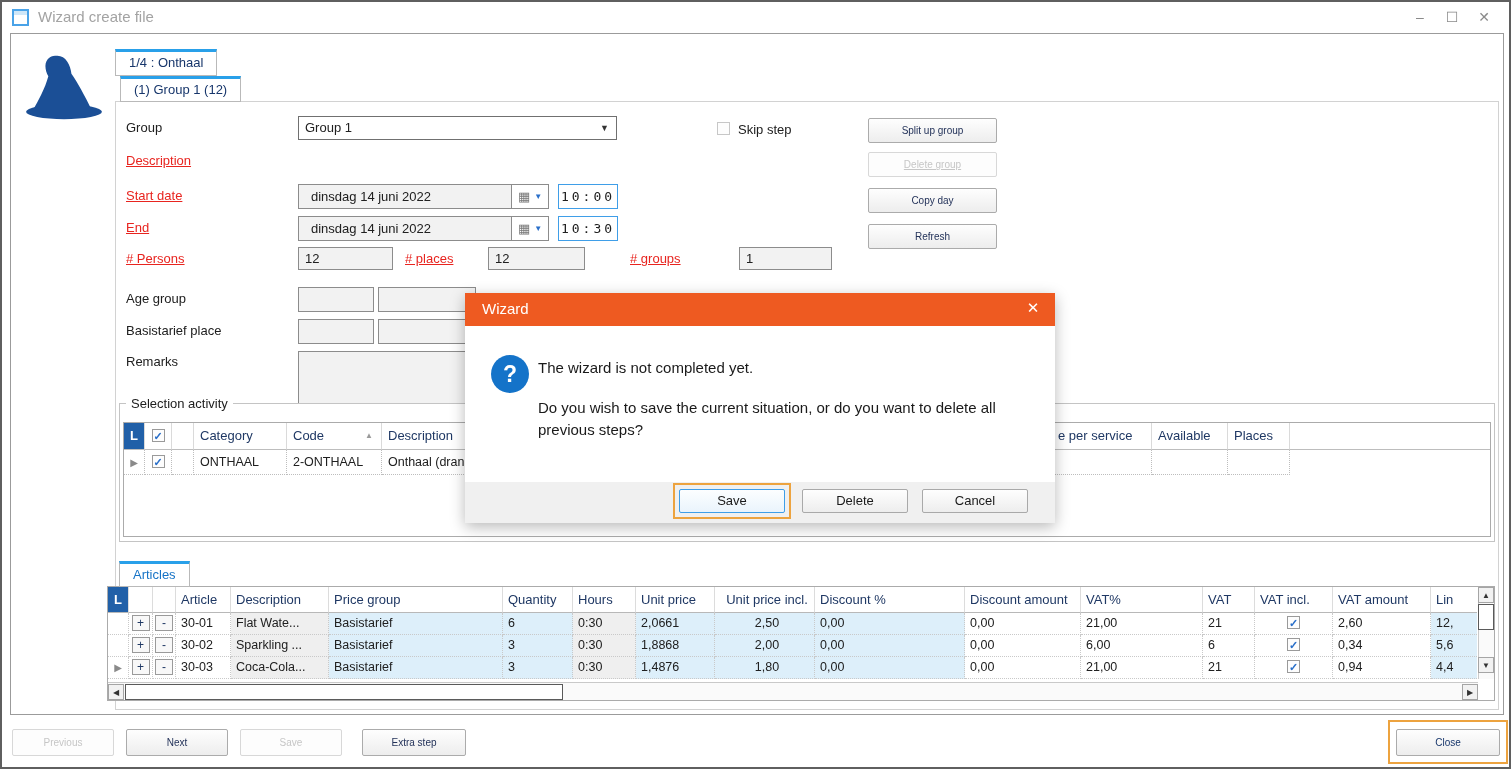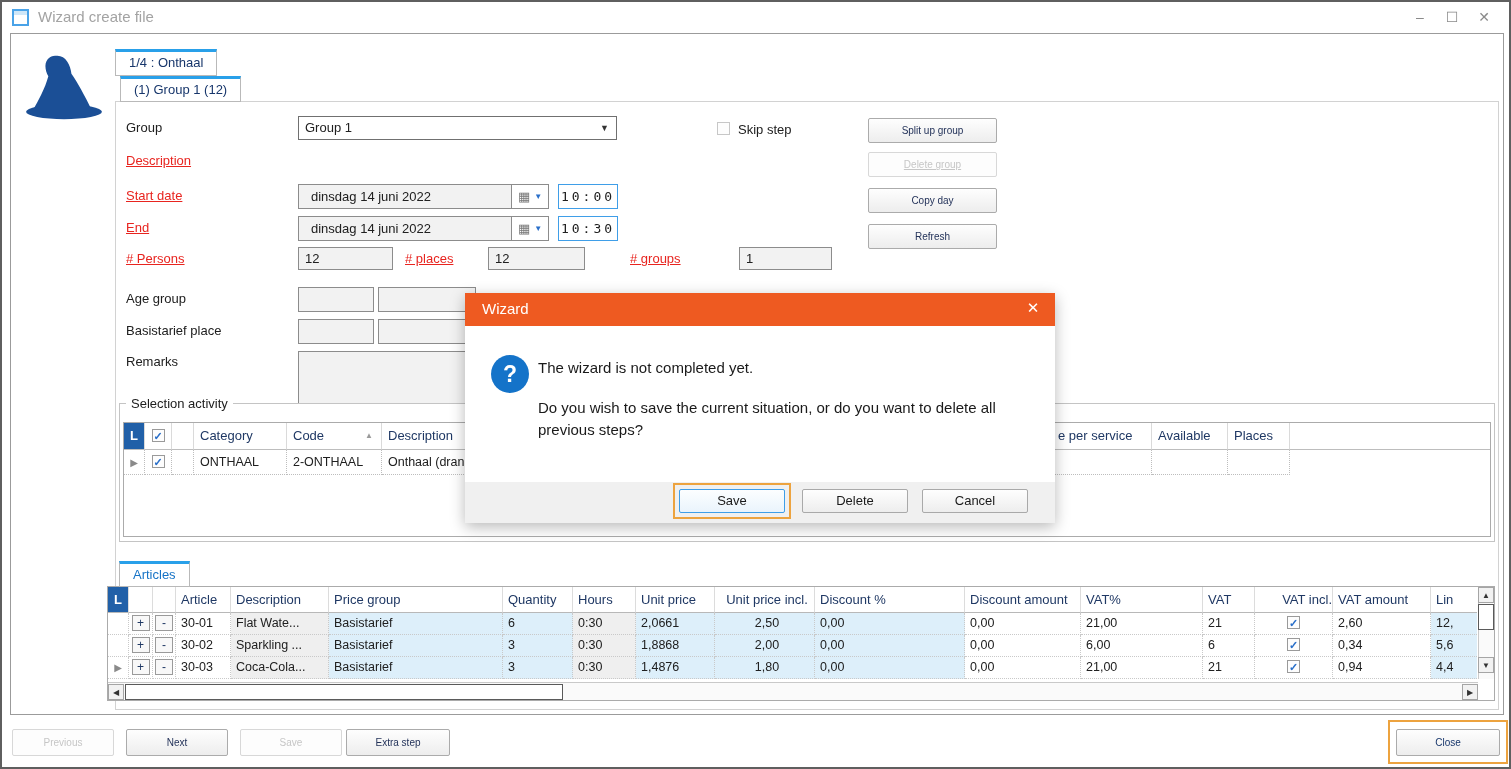--- a/index.html
+++ b/index.html
@@ -279,21 +279,21 @@
       <div class="c4">Description</div>
       <div class="c5">Price group</div>
       <div class="c6">Quantity</div>
       <div class="c7">Hours</div>
       <div class="c8">Unit price</div>
       <div class="c9">Unit price incl.</div>
       <div class="c10">Discount %</div>
       <div class="c11">Discount amount</div>
       <div class="c12">VAT%</div>
       <div class="c13">VAT</div>
-      <div class="c14" style="text-align:right; padding-left:5px !important;">VAT incl.</div>
+      <div class="c14" style="text-align:left; padding-left:5px !important;">VAT incl.</div>
       <div class="c15">VAT amount</div>
       <div class="c16">Lin</div>
     </div>
 
     <div class="arow adata">
       <div class="c0 bg-white"></div>
       <div class="c1 bg-white"><span class="pm-btn">+</span></div>
       <div class="c2 bg-white"><span class="pm-btn">-</span></div>
       <div class="c3 bg-white">30-01</div>
       <div class="c4 bg-gray">Flat Wate...</div>
@@ -359,21 +359,21 @@
     <div class="vscroll">
       <span class="sc-btn v-up">▲</span>
       <span class="v-thumb"></span>
       <span class="sc-btn v-down">▼</span>
     </div>
   </div>
 
   <div class="btn foot-btn disabled" style="left:10px;">Previous</div>
   <div class="btn foot-btn" style="left:124px;">Next</div>
   <div class="btn foot-btn disabled" style="left:238px;">Save</div>
-  <div class="btn foot-btn" style="left:344px; width:104px;">Extra step</div>
+  <div class="btn foot-btn" style="left:360px; width:104px;">Extra step</div>
   <div class="hl-frame" style="left:1386px; top:718px; width:120px; height:44px;"></div>
   <div class="btn foot-btn" style="left:1394px; width:104px; color:#17366b;">Close</div>
 
   <div class="dialog">
     <div class="dlg-title">
       <span class="dlg-title-text">Wizard</span>
       <span class="dlg-close">✕</span>
     </div>
     <div class="dlg-icon">?</div>
     <div class="dlg-line1">The wizard is not completed yet.</div>

